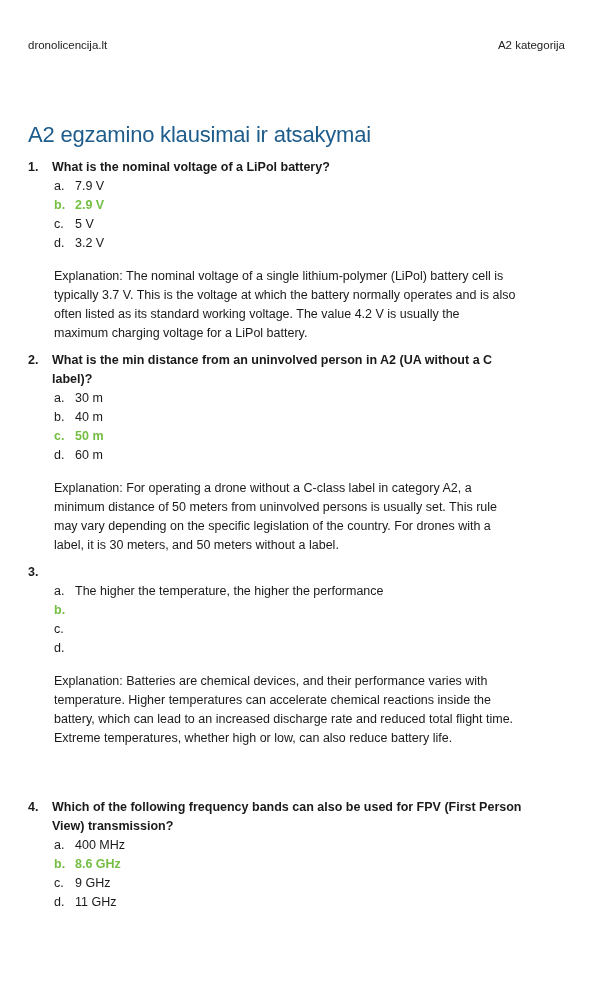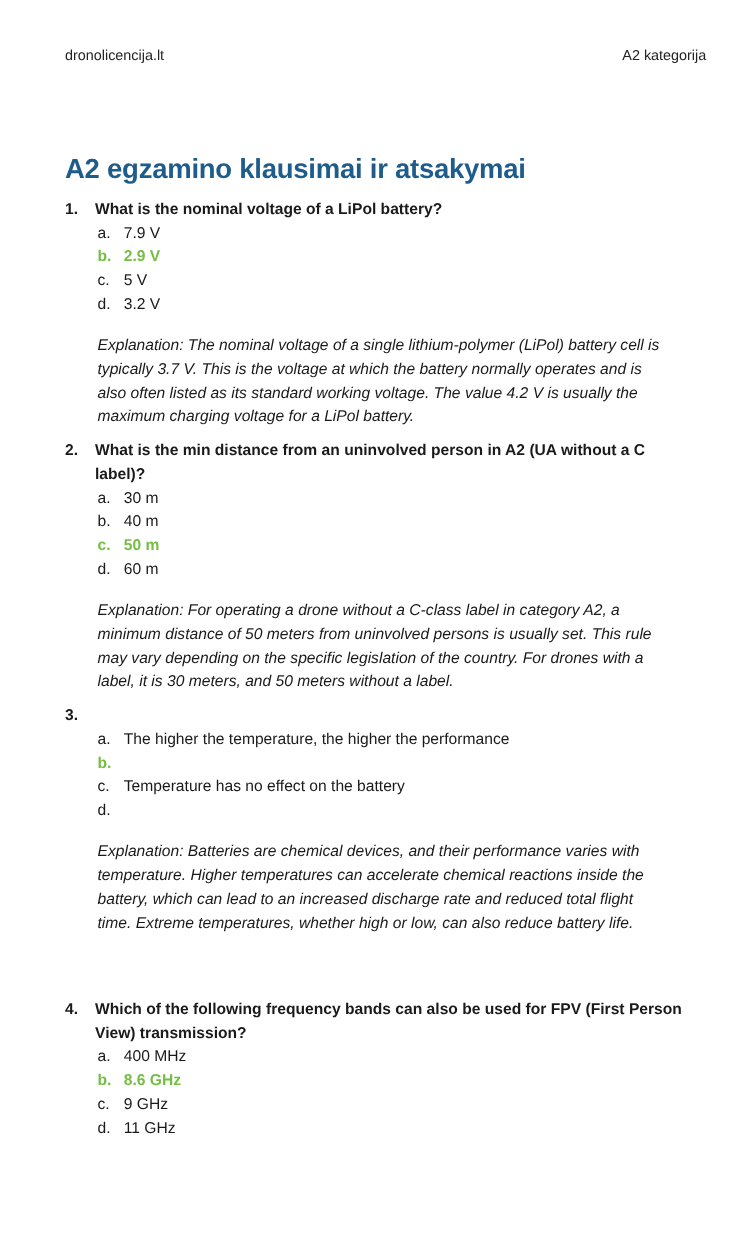--- a/index.html
+++ b/index.html
@@ -6,44 +6,44 @@
     --title-color:#1e5c8b;
     --correct-color:#74be43;
     --text-color:#1a1a1a;
   }
   html,body{margin:0;padding:0;background:#ffffff;}
   body{
     width:600px;height:1000px;overflow:hidden;
     font-family:"Liberation Sans", sans-serif;
     color:var(--text-color);
   }
-  .page{padding:38px 35px 0 52px;box-sizing:border-box;width:600px;height:1000px;}
+  .page{padding:38px 35px 0 28px;box-sizing:border-box;width:600px;height:1000px;}
   .hdr{
     display:flex;justify-content:space-between;align-items:baseline;
     font-size:11.5px;line-height:14px;color:#222222;
   }
   h1.page-title{
     margin:70px 0 0 0;
-    font-size:22px;line-height:26px;font-weight:bold;
+    font-size:22px;line-height:26px;font-weight:normal;
     color:var(--title-color);
     letter-spacing:-0.2px;
   }
   .q{margin-top:8px;}
   .q.first{margin-top:10px;}
   .q.extra-gap{margin-top:50px;}
   .q-head{display:flex;font-weight:bold;font-size:12.5px;line-height:19px;}
   .q-num{flex:0 0 24px;}
   .q-text{max-width:473px;}
   .opts{margin-left:26px;}
   .opt{display:flex;font-size:12.5px;line-height:19px;}
   .opt-letter{flex:0 0 21px;}
   .opt.correct{color:var(--correct-color);font-weight:bold;}
   .expl{
     margin:14px 30px 0 26px;
-    font-size:12.5px;line-height:19px;font-style:italic;
+    font-size:12.5px;line-height:19px;
     max-width:462px;
   }
 </style>
 </head>
 <body>
 
 <div class="page">
   <div class="hdr">
     <span>dronolicencija.lt</span>
     <span>A2 kategorija</span>
@@ -107,21 +107,20 @@
         <div class="opts">
           <div class="opt">
             <span class="opt-letter">a.</span>
             <span class="opt-text">The higher the temperature, the higher the performance</span>
           </div>
           <div class="opt correct">
             <span class="opt-letter">b.</span>
           </div>
           <div class="opt">
             <span class="opt-letter">c.</span>
-            <span class="opt-text">Temperature has no effect on the battery</span>
           </div>
           <div class="opt">
             <span class="opt-letter">d.</span>
           </div>
         </div>
         <p class="expl">Explanation: Batteries are chemical devices, and their performance varies with temperature. Higher temperatures can accelerate chemical reactions inside the battery, which can lead to an increased discharge rate and reduced total flight time. Extreme temperatures, whether high or low, can also reduce battery life.</p>
       </div>
       <div class="q extra-gap">
         <div class="q-head">
           <span class="q-num">4.</span>

